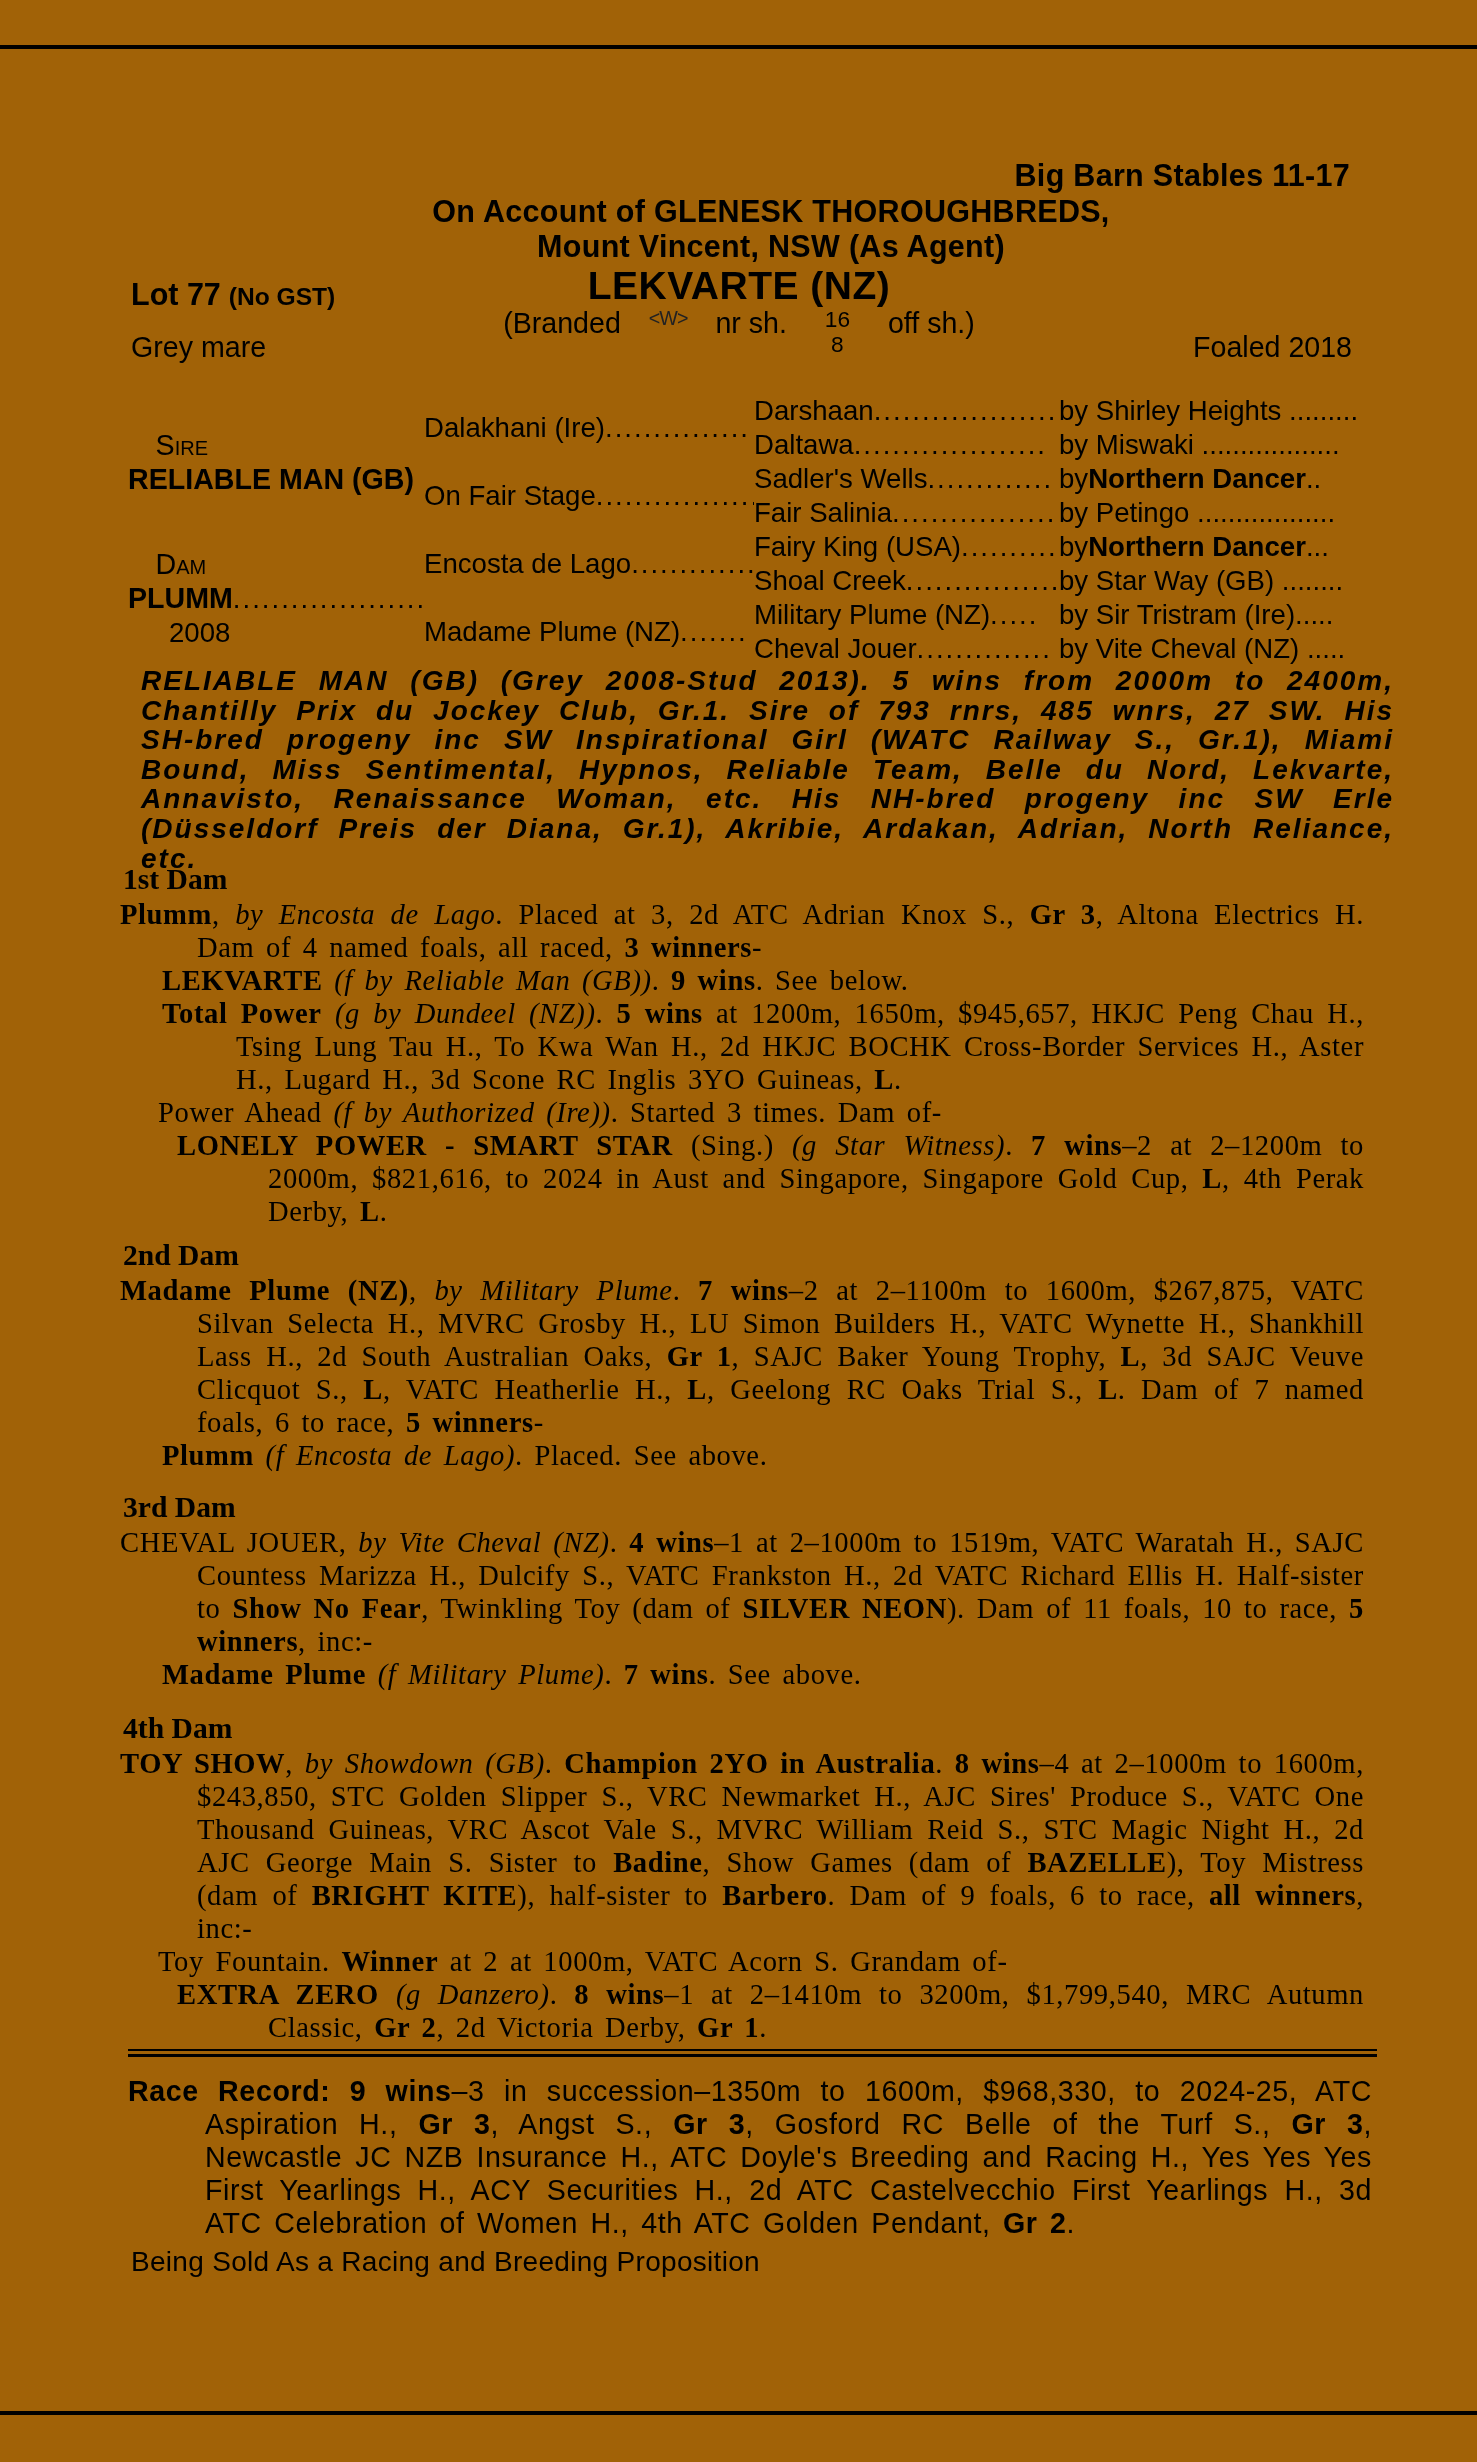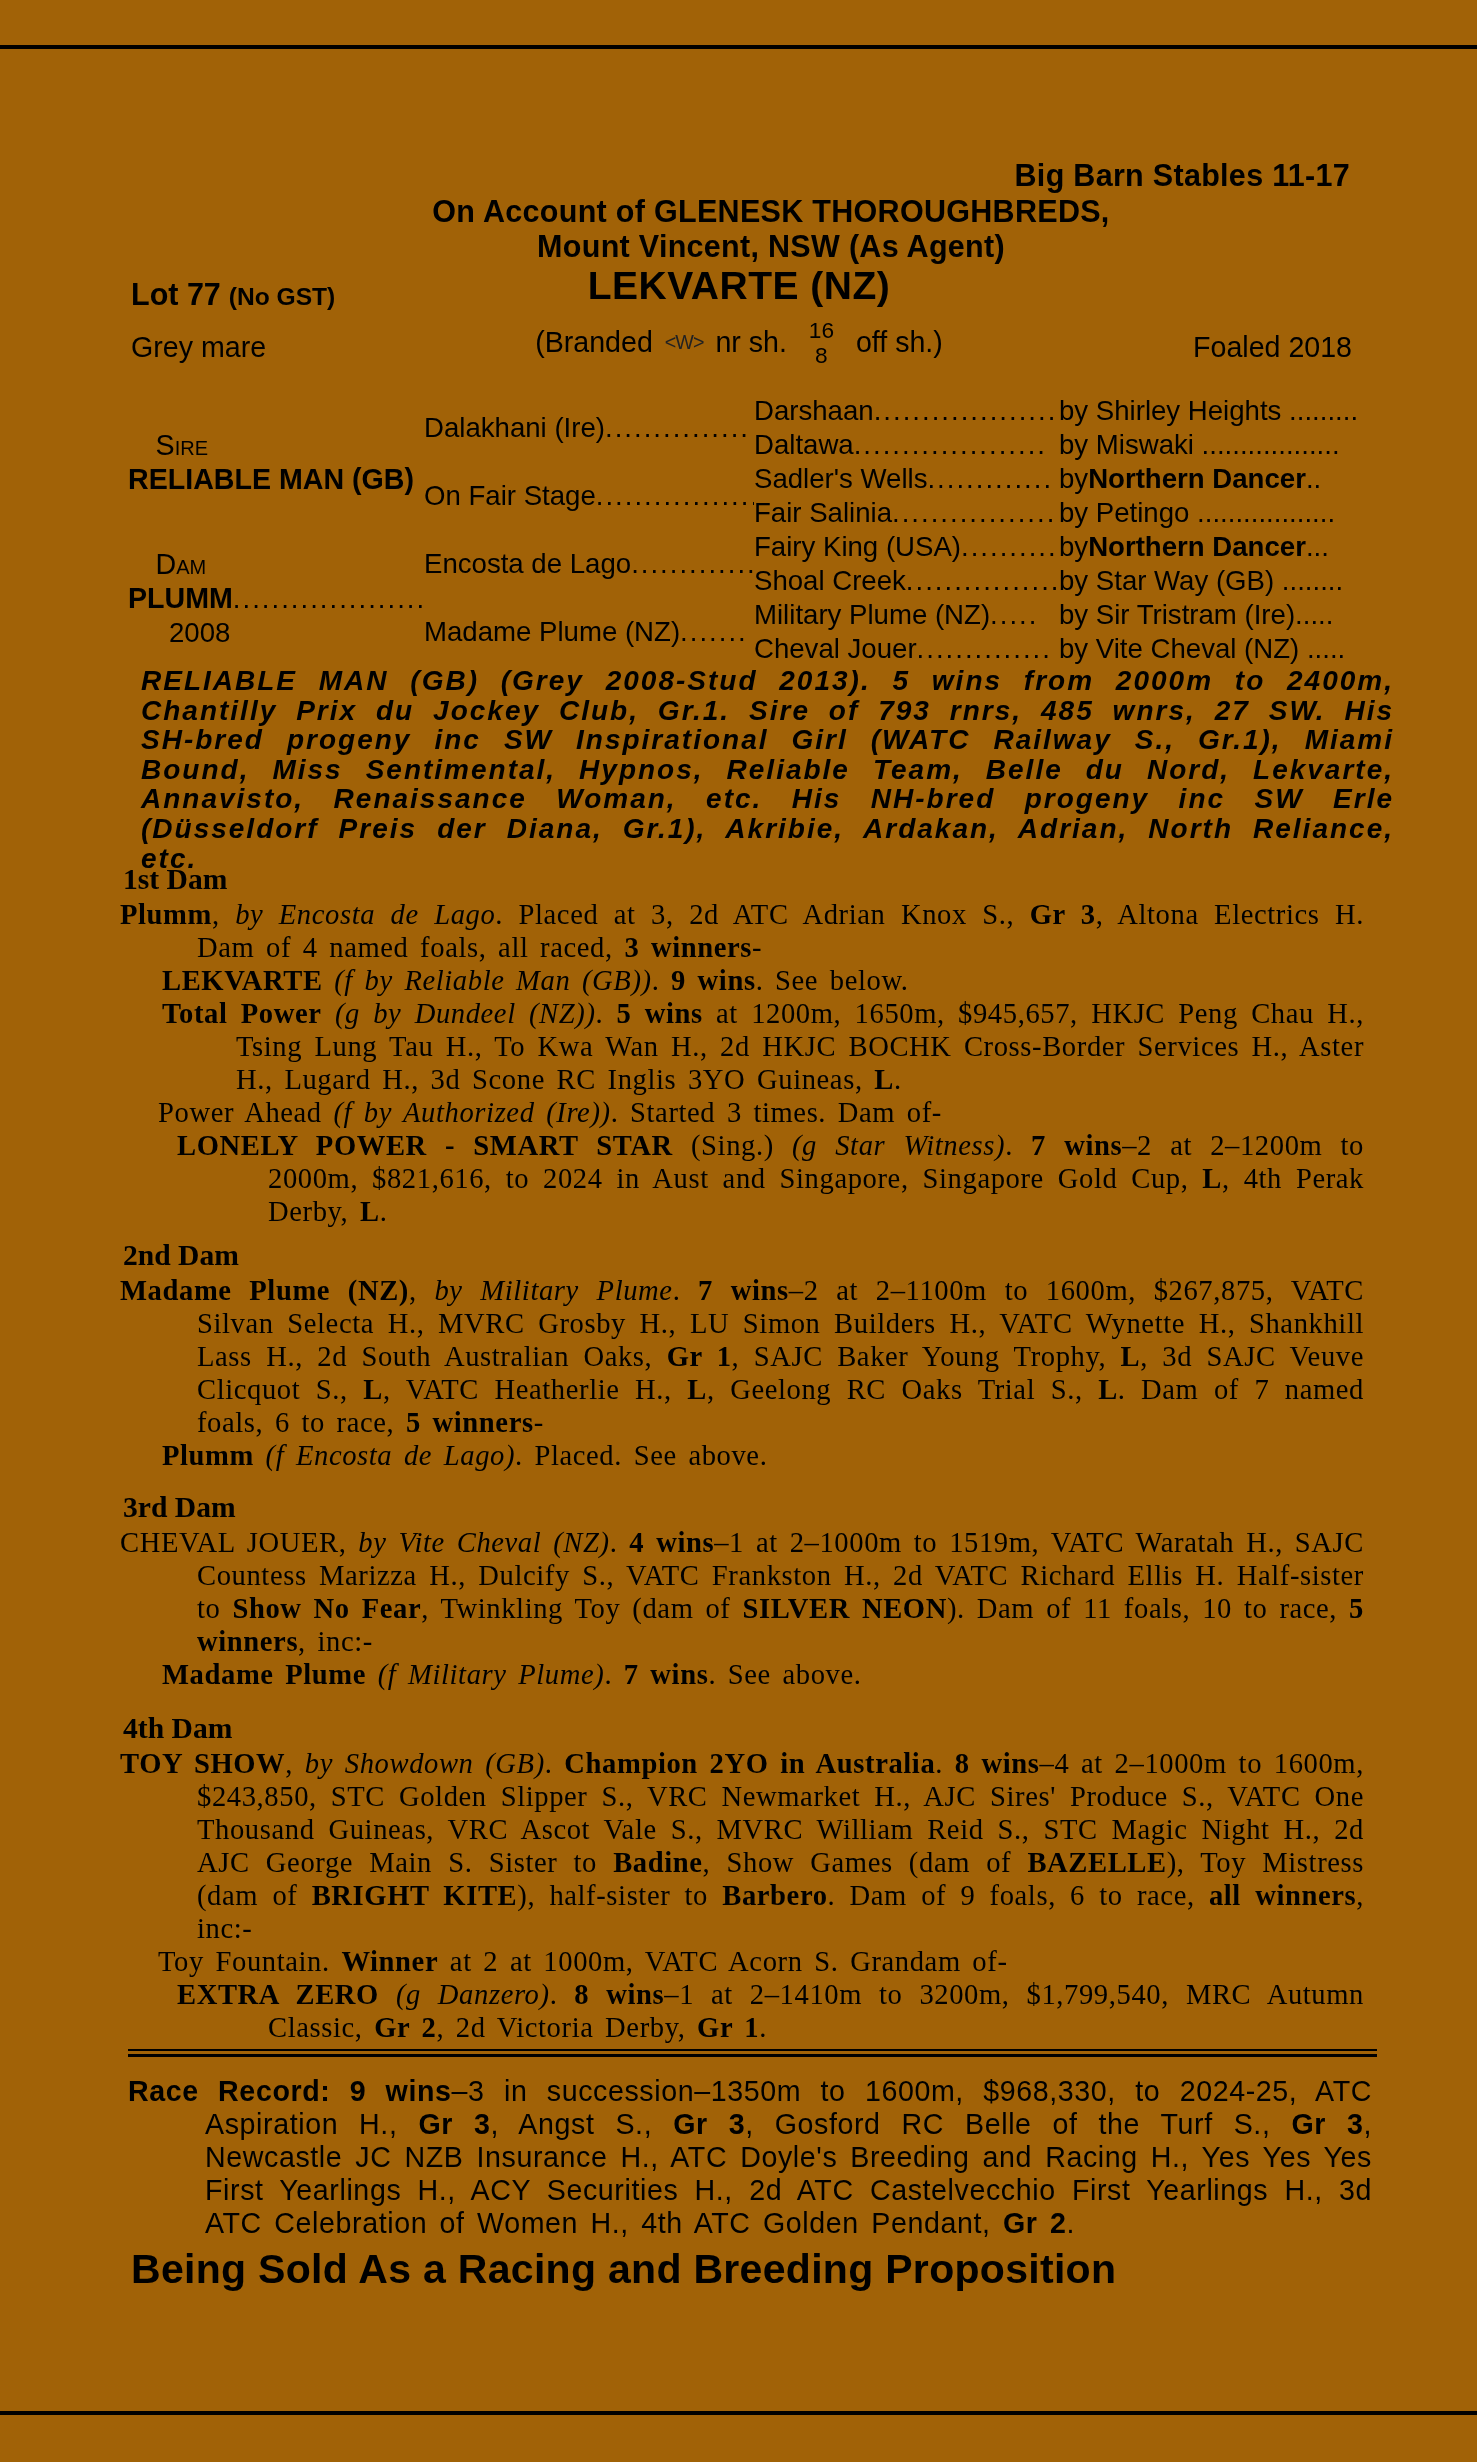--- a/index.html
+++ b/index.html
@@ -17,21 +17,21 @@
   .account1{top:194px;}
   .account2{top:229px;}
 
   .lot{position:absolute;top:277px;left:131px;font-weight:bold;font-size:30.5px;}
   .lot .gst{font-size:24.6px;margin-left:7.9px;}
   .horse-name{position:absolute;top:264px;left:0;width:1478px;text-align:center;font-weight:bold;font-size:39px;letter-spacing:0.5px;}
 
   .color-sex{position:absolute;top:331px;left:131px;font-size:28.6px;}
   .foaled{position:absolute;top:331px;right:126px;font-size:28.6px;}
   .brand-line{position:absolute;top:307px;left:50%;transform:translateX(-50%);
-              display:flex;align-items:center;gap:12px;font-size:28.6px;height:71px;white-space:nowrap;}
+              display:flex;align-items:flex-start;gap:28px;font-size:28.6px;height:71px;white-space:nowrap;}
   .brand-sym{font-size:19.7px;color:#222;letter-spacing:-1px;}
   .frac{display:flex;flex-direction:column;align-items:center;font-size:22.7px;line-height:24.6px;margin:0 9.9px;}
 
   .pedigree{position:absolute;left:128px;top:394px;width:1281px;display:grid;
             grid-template-columns:296px 330px 305px 350px;grid-auto-rows:34px;font-size:27.6px;}
   .cell{overflow:hidden;white-space:nowrap;display:flex;align-items:center;}
   .cellcol{flex-direction:column;align-items:flex-start;justify-content:center;line-height:34px;}
   .sire-cell{grid-column:1;grid-row:1/5;}
   .dam-cell{grid-column:1;grid-row:5/9;}
   .sc{font-variant:small-caps;font-size:28.6px;padding-left:27.6px;}
@@ -61,21 +61,21 @@
   .para.dam{padding-left:77px;text-indent:-77px;}
   .para.flush{padding-left:77px;text-indent:-77px;}
   .para.named{padding-left:116px;text-indent:-74px;}
   .para.unnamed{padding-left:77px;text-indent:-39px;}
   .para.sw{padding-left:148px;text-indent:-91px;}
 
   .hr-sep{position:absolute;left:128px;top:2049px;width:1249px;height:3px;
           border-top:2px solid #000;border-bottom:3.9px solid #000;}
 
   .race-record{position:absolute;left:128px;top:2075px;width:1244px;}
-  .footer-note{position:absolute;left:131px;top:2246px;font-weight:bold;font-size:41px;letter-spacing:0.3px;}
+  .footer-note{position:absolute;left:131px;top:2246px;font-weight:normal;font-size:28px;letter-spacing:0.3px;}
 </style>
 </head>
 <body>
 
 <div class="page">
 
   <div class="rule rule-top"></div>
 
   <div class="stable">Big Barn Stables 11-17</div>
   <div class="account account1">On Account of GLENESK THOROUGHBREDS,</div>

